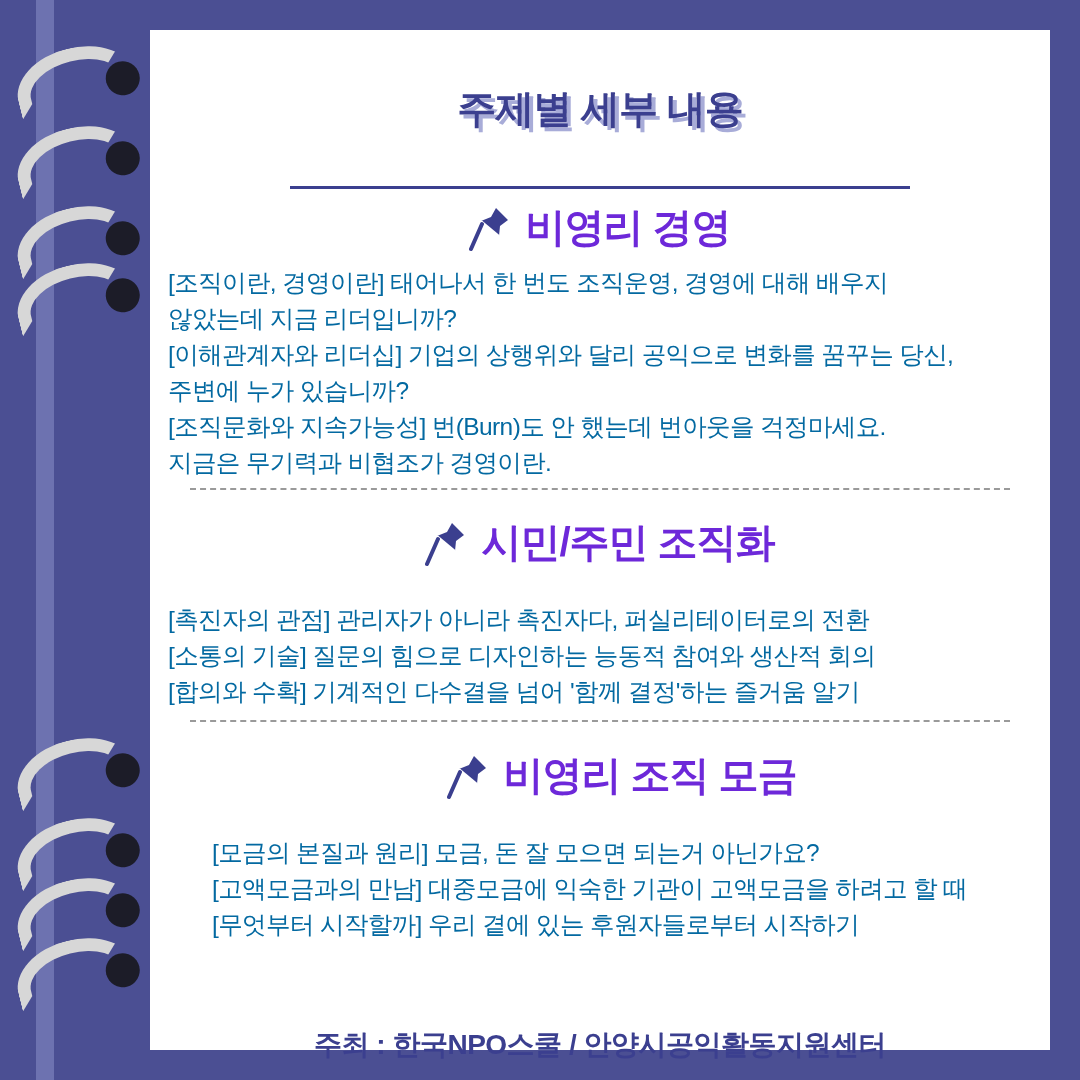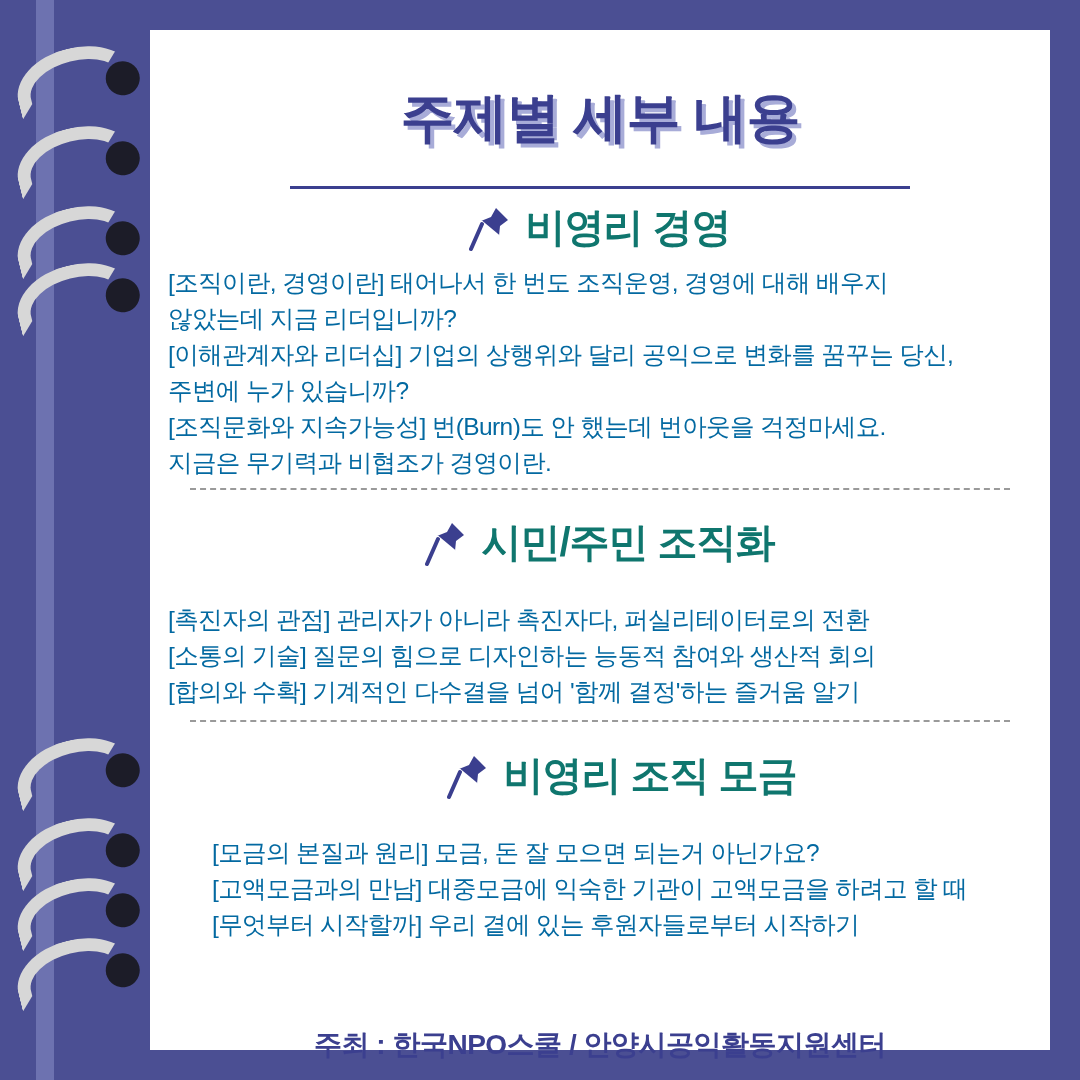--- a/index.html
+++ b/index.html
@@ -50,21 +50,21 @@
     right: -17px; bottom: -14px;
     width: 34px; height: 34px;
     border-radius: 50%;
     background: #1c1c28;
   }
   
   .title {
     position: absolute;
     top: 52px; left: 0; width: 900px;
     text-align: center;
-    font-size: 54px;
+    font-size: 39px;
     font-weight: bold;
     letter-spacing: -1px;
     color: #3b3f8f;
     text-shadow: 4px 4px 0 #a8acd8;
   }
   .title-rule {
     position: absolute;
     top: 156px; left: 140px;
     width: 620px; height: 3px;
     background: #3b3f8f;
@@ -74,21 +74,21 @@
     display: flex;
     align-items: center;
     justify-content: center;
     gap: 14px;
     margin-bottom: 10px;
   }
   .pin-icon { width: 42px; height: 46px; display: block; }
   .sec-title {
     font-size: 40px;
     font-weight: bold;
-    color: #0f766e;
+    color: #6d28d9;
     letter-spacing: -1px;
   }
   .sec-body {
     padding: 0 22px 0 18px;
     font-size: 24.5px;
     line-height: 1.47;
     color: #0369a1;
     letter-spacing: -0.6px;
   }
   .sec-body p { margin: 0; }

